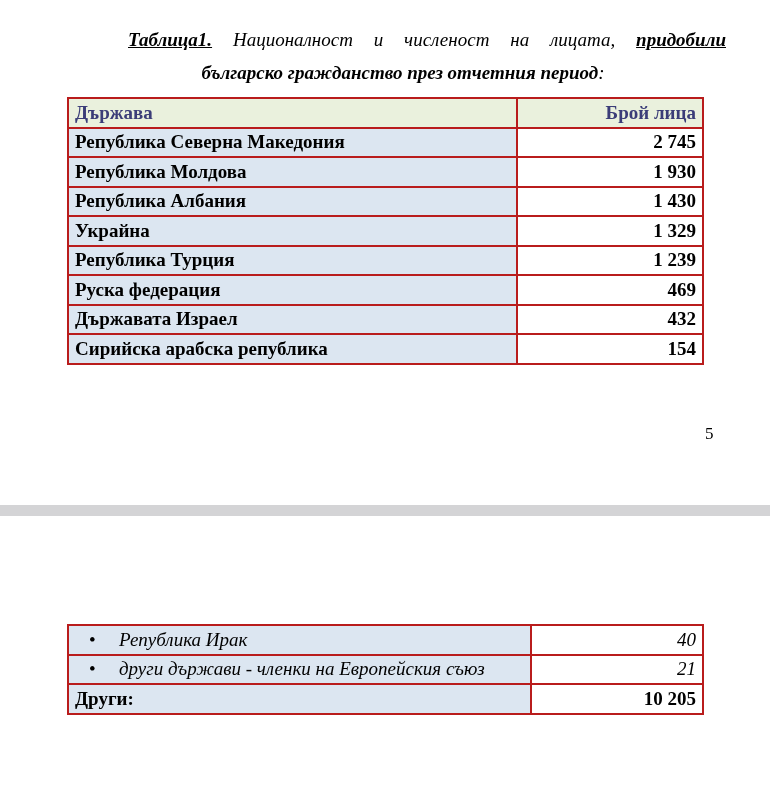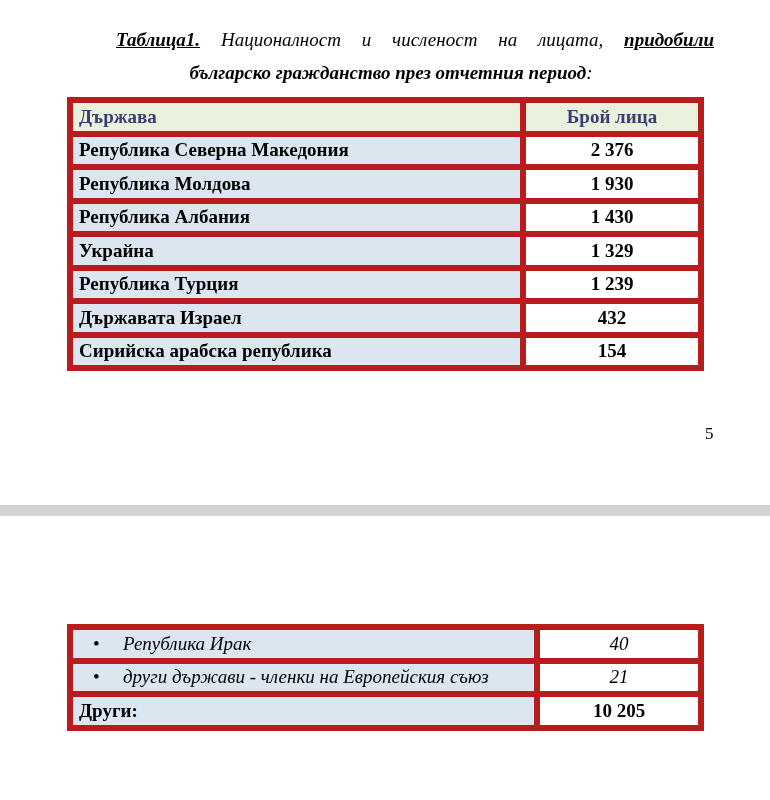--- a/index.html
+++ b/index.html
@@ -1,26 +1,26 @@
 <!DOCTYPE html>
 <html><head>
 <meta charset="utf-8">
 <style>
   html, body { margin:0; padding:0; }
   body { width:770px; height:800px; background:#ffffff; position:relative; overflow:hidden;
          font-family:"Liberation Serif","DejaVu Serif",serif; color:#000; }
-  .caption { position:absolute; left:68px; width:646px; font-style:italic; font-size:19px; line-height:32px; }
+  .caption { position:absolute; left:80px; width:646px; font-style:italic; font-size:19px; line-height:32px; }
   .cap1 { top:24px; text-align:justify; text-align-last:justify; text-indent:48px; }
   .cap2 { top:57px;text-align:center; }
   .bu { font-weight:bold; text-decoration:underline; }
   .b { font-weight:bold; }
   table { position:absolute; left:67px; width:637px; border-collapse:collapse; }
-  td { border:6px solid #b91c1c; height:27.5px; padding:0 6px; font-size:19px; line-height:20px; }
+  td { border:2px solid #b91c1c; height:27.5px; padding:0 6px; font-size:19px; line-height:20px; }
   td.c1 { width:435px; background:#dce6f1; font-weight:bold; }
-  td.c2 { text-align:center; background:#ffffff; font-weight:bold; }
+  td.c2 { text-align:right; background:#ffffff; font-weight:bold; }
   tr.head td { background:#eaf1dd; color:#3b3d78; font-weight:bold; }
   tr.sub td { font-weight:normal; font-style:italic; }
   tr.sub td.c1 { padding-left:20px; }
   .bullet { display:inline-block; width:30px; font-style:normal; }
   #t1 { top:97px; }
   #t2 { top:624px; }
   .pagenum { position:absolute; left:705px; top:424px; font-size:17px; }
   .pagebreak { position:absolute; left:0; top:505px; width:770px; height:11px; background:#d4d4d6; }
 </style>
 </head>
@@ -30,37 +30,41 @@
 <div class="caption cap2"><span class="b">българско гражданство през отчетния период</span><span>:</span></div>
 
 <table id="t1">
   <tbody>
       <tr class="head">
     <td class="c1">Държава</td>
     <td class="c2">Брой лица</td>
   </tr>
   <tr>
         <td class="c1">Република Северна Македония</td>
-        <td class="c2">2 376</td>
+        <td class="c2">2 745</td>
       </tr>
   <tr>
         <td class="c1">Република Молдова</td>
         <td class="c2">1 930</td>
       </tr>
   <tr>
         <td class="c1">Република Албания</td>
         <td class="c2">1 430</td>
       </tr>
   <tr>
         <td class="c1">Украйна</td>
         <td class="c2">1 329</td>
       </tr>
   <tr>
         <td class="c1">Република Турция</td>
         <td class="c2">1 239</td>
+      </tr>
+  <tr>
+        <td class="c1">Руска федерация</td>
+        <td class="c2">469</td>
       </tr>
   <tr>
         <td class="c1">Държавата Израел</td>
         <td class="c2">432</td>
       </tr>
   <tr>
         <td class="c1">Сирийска арабска република</td>
         <td class="c2">154</td>
       </tr>
 </tbody>

